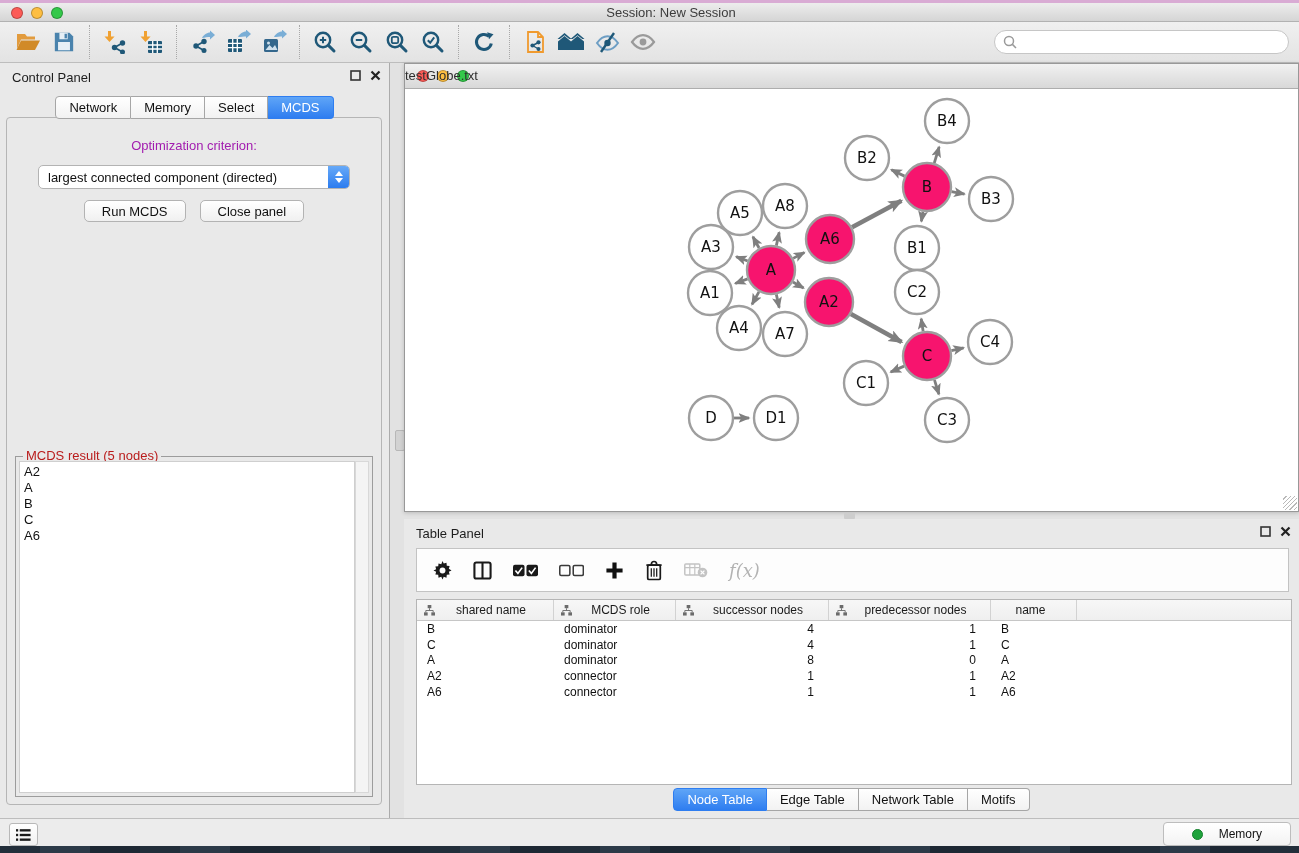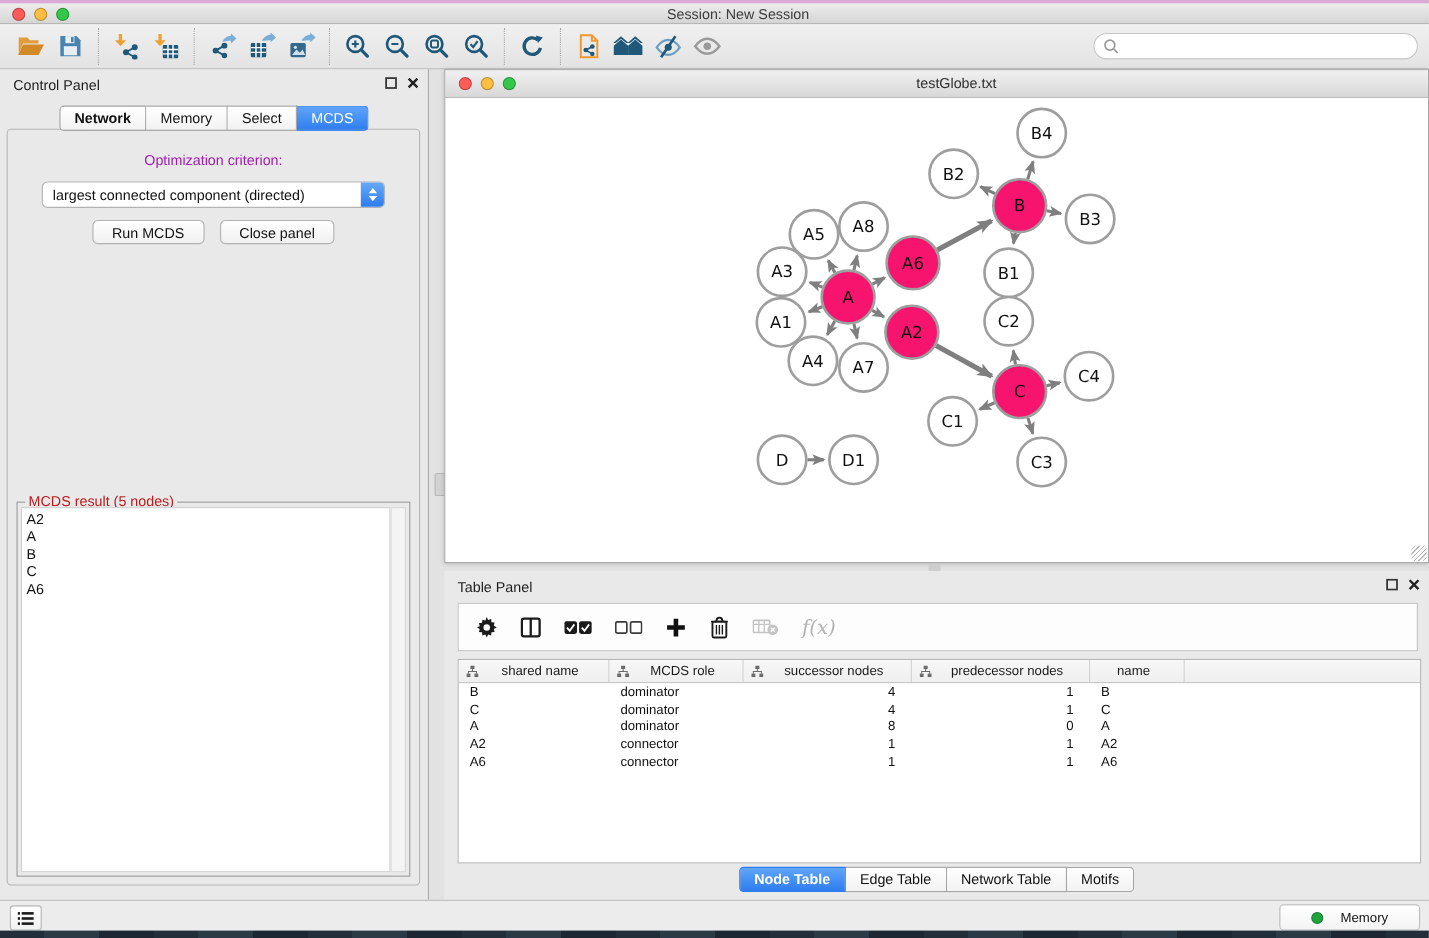--- a/index.html
+++ b/index.html
@@ -27,21 +27,21 @@
 
   
   .control-panel{position:absolute;left:0;top:63px;width:390px;height:755px;background:#e9e9e9;
     border-right:1px solid #ababab;box-sizing:border-box;}
   .panel-head{position:absolute;left:0;top:0;right:0;height:26px;}
   .panel-title{position:absolute;left:12px;top:7px;font-size:13px;color:#1d1d1d;}
   .panel-icons{position:absolute;right:8px;top:7px;display:flex;gap:9px;align-items:center;}
   .seg-tabs{display:flex;justify-content:center;position:absolute;left:0;right:0;top:33px;z-index:2;}
   .seg-tab{height:21px;line-height:21px;padding:0 13px;background:linear-gradient(#ffffff,#f2f2f2);
     border:1px solid #a6a6a6;border-left:none;font-size:13px;color:#111;cursor:default;}
-  .seg-tab:first-child{border-left:1px solid #a6a6a6;border-radius:4px 0 0 4px;font-weight:bold;}
+  .seg-tab:first-child{border-left:1px solid #a6a6a6;border-radius:4px 0 0 4px;}
   .seg-tab:last-child{border-radius:0 4px 4px 0;}
   .seg-tab.active{background:linear-gradient(#5fa5f7,#2e7df0);color:#fff;border-color:#2e7df0;}
   .cp-content{position:absolute;left:6px;right:7px;top:54px;bottom:13px;
     border:1px solid #b5b5b5;border-radius:4px;}
   .opt-label{margin-top:20px;text-align:center;font-size:13px;font-weight:500;color:#a21caf;}
   .dropdown{position:relative;margin:12px auto 0 auto;width:312px;height:24px;background:#fff;
     border:1px solid #b3b3b3;border-radius:5px;box-sizing:border-box;font-size:13px;color:#111;}
   .dropdown .val{position:absolute;left:9px;top:4px;white-space:nowrap;}
   .dd-stepper{position:absolute;right:0;top:0;bottom:0;width:21px;border-radius:0 4px 4px 0;
     background:linear-gradient(#66a9f8,#2c7cef);display:flex;flex-direction:column;align-items:center;justify-content:center;gap:2px;}
@@ -56,21 +56,21 @@
   .result-item{line-height:16px;}
   .result-scroll{position:absolute;top:4px;bottom:3px;right:3px;width:14px;background:#f4f4f4;border:1px solid #d8d8d8;box-sizing:border-box;}
 
   
   .network-window{position:absolute;left:404px;top:63px;width:895px;height:449px;
     background:#fff;border:1px solid #989898;box-sizing:border-box;box-shadow:0 1px 4px rgba(0,0,0,.18);}
   .nw-titlebar{position:absolute;left:0;top:0;right:0;height:24px;
     background:linear-gradient(#f1f1f1,#d8d8d8);border-bottom:1px solid #adadad;}
   .nw-titlebar .lights{top:6px;left:12px;}
   .nw-titlebar .light{width:12px;height:12px;}
-  .nw-title{position:absolute;left:0;right:0;top:4px;text-align:center;font-size:13px;color:#2e2e2e;margin-left:36px;}
+  .nw-title{position:absolute;left:0;right:0;top:4px;text-align:left;font-size:13px;color:#2e2e2e;}
   .nw-canvas{position:absolute;left:0;top:25px;right:0;bottom:0;background:#fff;}
   .nw-canvas svg{display:block;width:100%;height:100%;}
   .nw-grip{position:absolute;right:1px;bottom:1px;width:14px;height:14px;
     background:repeating-linear-gradient(135deg,transparent 0 2px,#b9b9b9 2px 3px);}
   .v-handle{position:absolute;left:395px;top:430px;width:8px;height:19px;background:#d2d2d2;
     border:1px solid #b7b7b7;border-radius:2px;}
   .h-handle{position:absolute;left:844px;top:513px;width:11px;height:6px;background:#cdcdcd;border-radius:1px;}
 
   
   .table-panel{position:absolute;left:404px;top:519px;width:895px;height:299px;background:#e9e9e9;box-sizing:border-box;}

